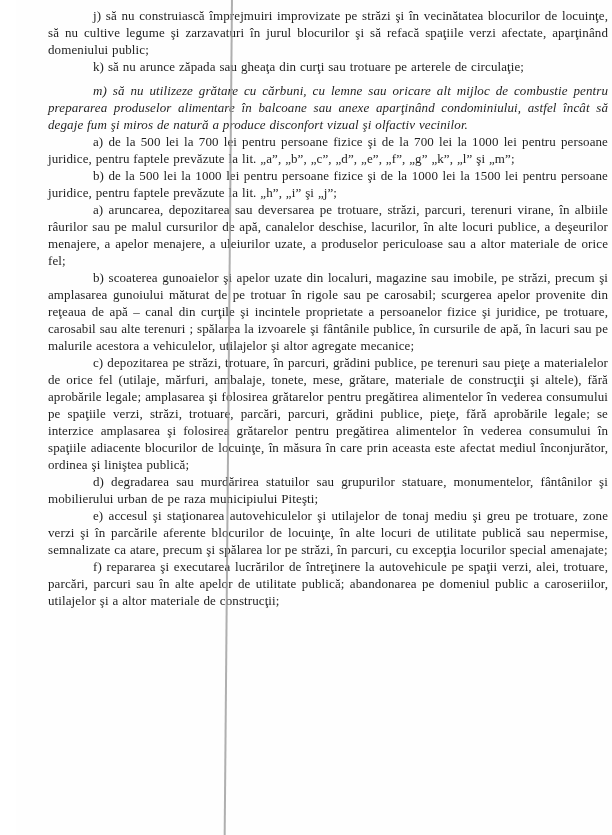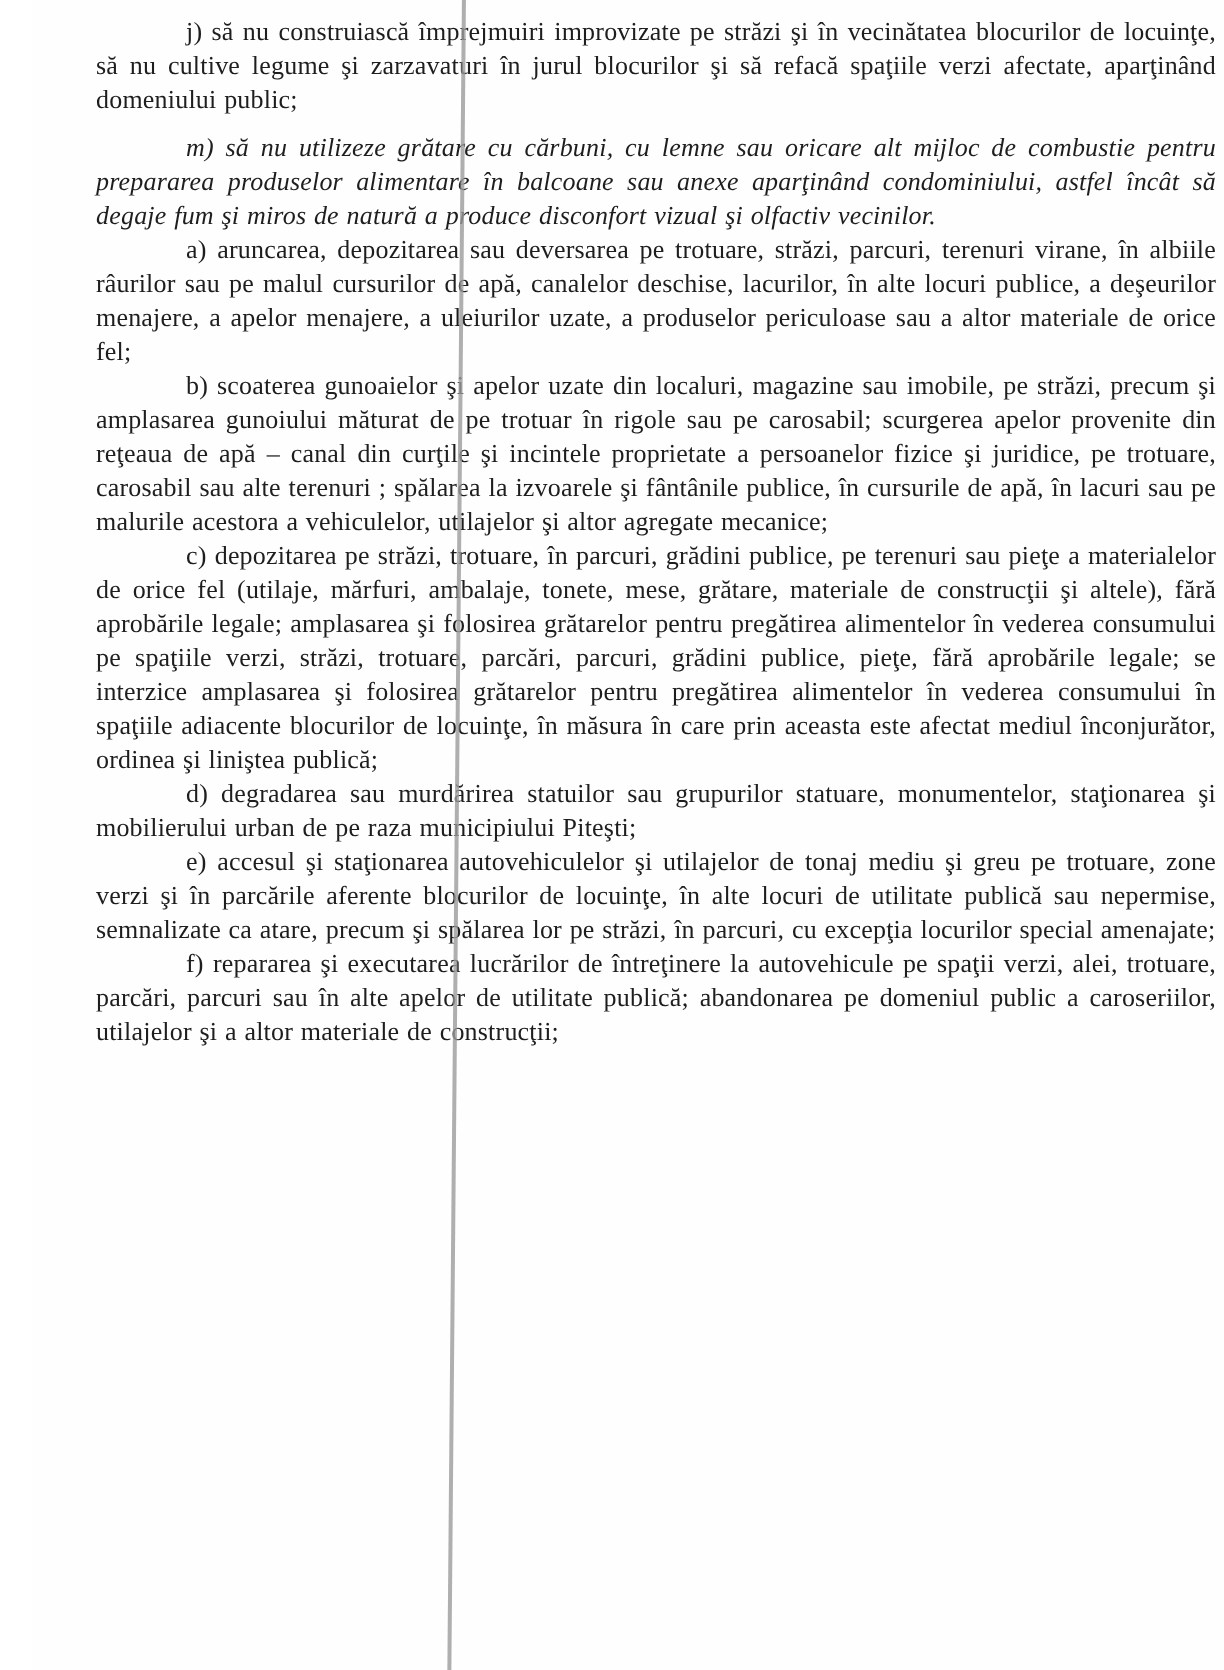--- a/index.html
+++ b/index.html
@@ -59,33 +59,36 @@
 </style>
 </head>
 <body>
 
 <div class="page">
 
   <div class="scan-line"></div>
 
   <p class="para item"><span>j) să nu construiască împrejmuiri improvizate pe străzi şi în vecinătatea blocurilor de locuinţe, să nu cultive legume şi zarzavaturi în jurul blocurilor şi să refacă spaţiile verzi afectate, aparţinând domeniului public;</span></p>
 
+  <p class="para item"><span>k) să nu arunce zăpada sau gheaţa din curţi  sau trotuare pe arterele de circulaţie;</span></p>
 
 
   <p class="para item gap-top"><span>m) să nu utilizeze grătare cu cărbuni, cu lemne sau oricare alt mijloc de combustie pentru prepararea produselor alimentare în balcoane sau anexe aparţinând condominiului, astfel încât să degaje fum şi miros de natură a produce disconfort vizual şi olfactiv vecinilor.</span></p>
 
 
+  <p class="para item"><span>a) de la 500 lei la 700 lei pentru persoane fizice şi de la 700 lei la 1000 lei pentru persoane juridice, pentru faptele prevăzute la lit. „a”, „b”, „c”, „d”, „e”, „f”, „g” „k”, „l” şi „m”;</span></p>
 
+  <p class="para item"><span>b) de la 500 lei la 1000 lei pentru persoane fizice şi de la 1000 lei la 1500 lei pentru persoane juridice, pentru faptele prevăzute la lit. „h”, „i” şi „j”;</span></p>
 
 
   <p class="para item"><span>a) aruncarea, depozitarea sau deversarea pe trotuare, străzi, parcuri, terenuri virane, în albiile râurilor sau pe malul cursurilor de apă, canalelor deschise, lacurilor, în alte locuri publice, a deşeurilor menajere, a apelor menajere, a uleiurilor uzate, a produselor periculoase sau a altor materiale de orice fel;</span></p>
 
   <p class="para item"><span>b) scoaterea gunoaielor şi apelor uzate din localuri, magazine sau imobile, pe străzi, precum şi amplasarea gunoiului măturat de pe trotuar în rigole sau pe carosabil; scurgerea apelor provenite din reţeaua de apă – canal din curţile şi  incintele proprietate a persoanelor fizice şi juridice, pe trotuare, carosabil sau alte terenuri ; spălarea la izvoarele şi fântânile publice, în cursurile de apă, în lacuri sau pe malurile acestora a vehiculelor, utilajelor şi altor agregate mecanice;</span></p>
 
   <p class="para item"><span>c) depozitarea pe străzi, trotuare, în parcuri, grădini publice, pe terenuri sau pieţe a materialelor de orice fel (utilaje, mărfuri, ambalaje, tonete, mese, grătare, materiale de construcţii şi altele), fără aprobările legale; amplasarea şi folosirea grătarelor pentru pregătirea alimentelor în vederea consumului pe spaţiile verzi, străzi, trotuare, parcări, parcuri, grădini publice, pieţe, fără aprobările legale; se interzice amplasarea şi folosirea grătarelor pentru pregătirea alimentelor în vederea consumului în spaţiile adiacente blocurilor de locuinţe, în măsura în care prin aceasta este afectat mediul înconjurător, ordinea şi liniştea publică;</span></p>
 
-  <p class="para item"><span>d) degradarea sau murdărirea statuilor sau grupurilor statuare, monumentelor, staţionarea şi mobilierului urban de pe raza municipiului Piteşti;</span></p>
+  <p class="para item"><span>d) degradarea sau murdărirea statuilor sau grupurilor statuare, monumentelor, fântânilor şi mobilierului urban de pe raza municipiului Piteşti;</span></p>
 
   <p class="para item"><span>e) accesul şi staţionarea autovehiculelor şi utilajelor de tonaj mediu şi greu pe trotuare, zone verzi şi în parcările aferente blocurilor de locuinţe, în alte locuri de utilitate publică sau nepermise, semnalizate ca atare, precum şi spălarea lor pe străzi, în parcuri, cu excepţia locurilor special amenajate;</span></p>
 
   <p class="para item"><span>f) repararea şi executarea lucrărilor de întreţinere la autovehicule pe spaţii verzi, alei, trotuare, parcări, parcuri sau în alte apelor de utilitate publică; abandonarea pe domeniul public a caroseriilor, utilajelor şi a altor materiale de construcţii;</span></p>
 
 </div>
 
 </body></html>

